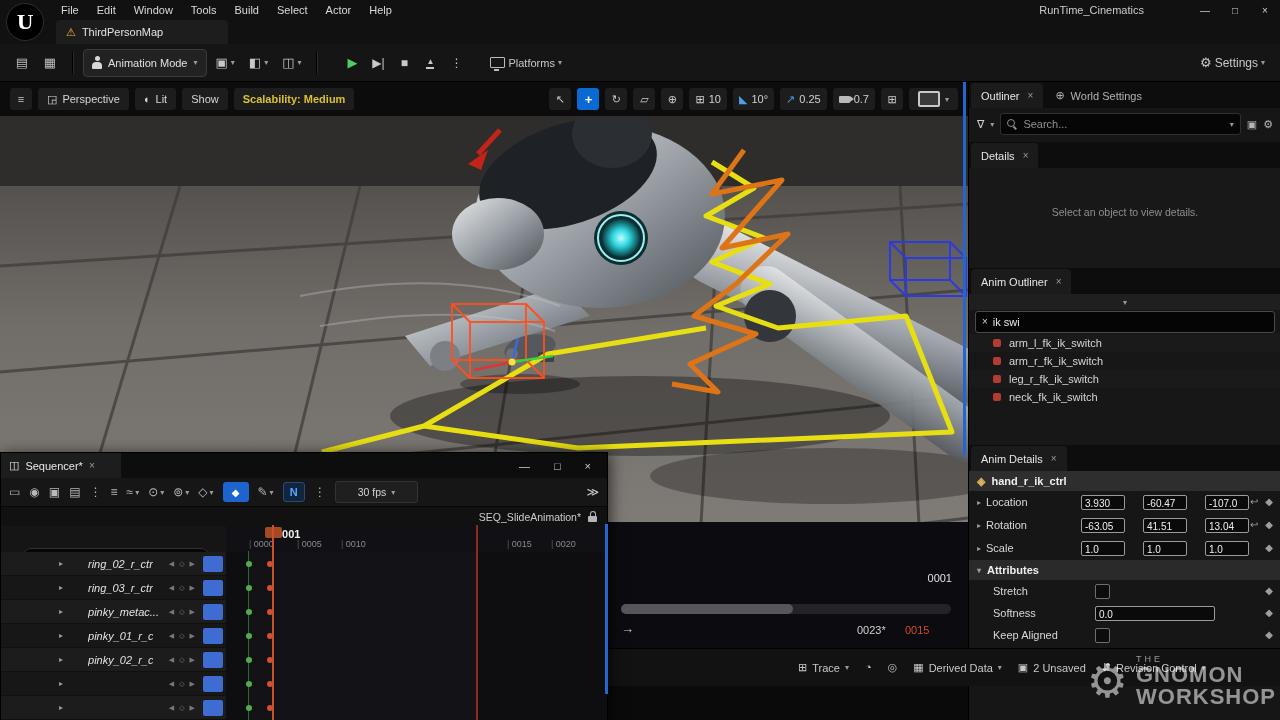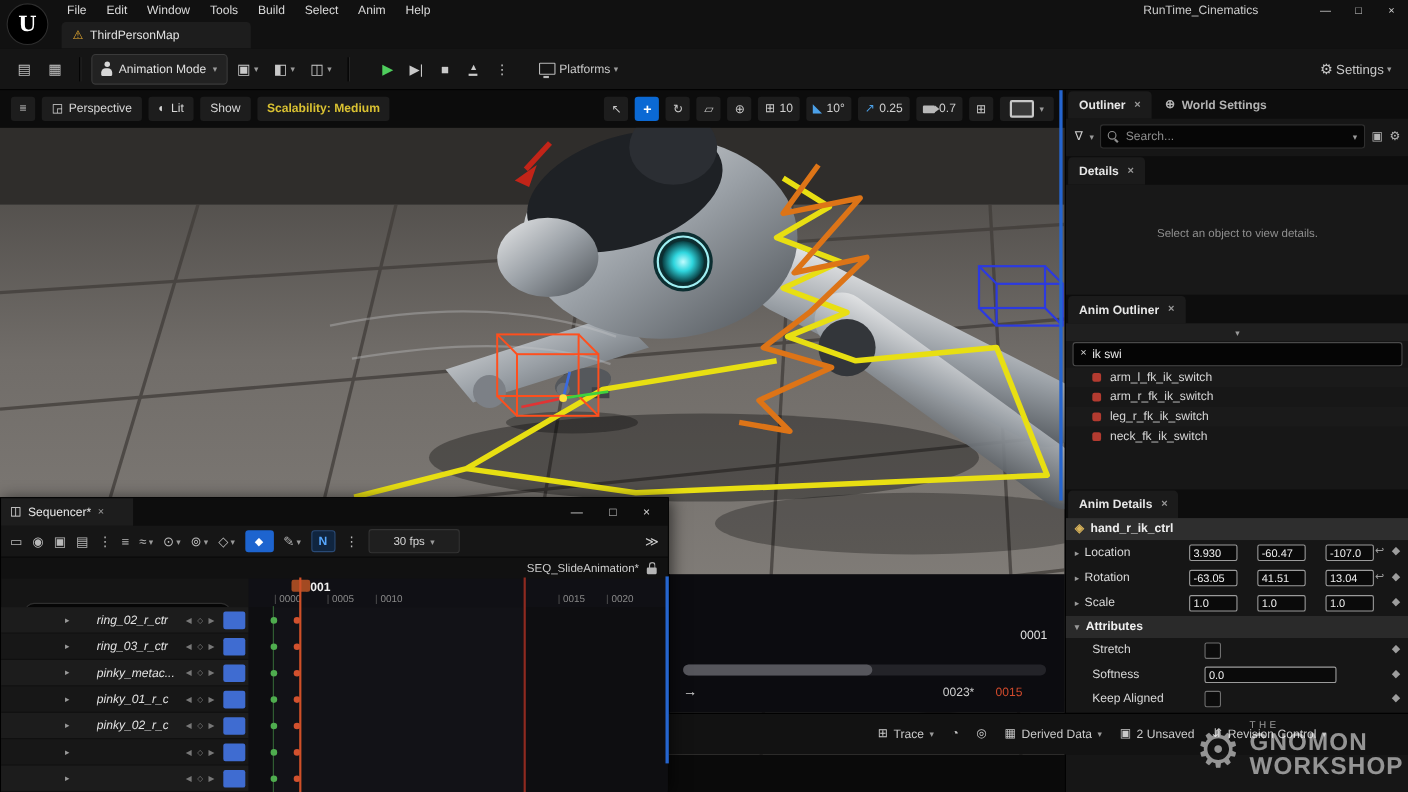--- a/index.html
+++ b/index.html
@@ -43,21 +43,21 @@
   .blue-glyph{color:#4ba0e8;}
   .scal{color:#d9c132;font-weight:bold;}
   .cam-icon{width:11px;height:7px;background:#b9b9b9;border-radius:1px;position:relative;display:inline-block;}
   .cam-icon::after{content:"";position:absolute;right:-4px;top:0.5px;border-left:4px solid #b9b9b9;border-top:3px solid transparent;border-bottom:3px solid transparent;}
   .layout-box{width:18px;height:12px;border:2px solid #c9c9c9;border-radius:2px;background:#3a3a3a;display:inline-block;}
   #scene{left:0;top:116px;width:968px;height:604px;z-index:1;}
 
   
   #rightcol{left:968px;top:82px;width:312px;height:638px;background:#161616;border-left:1px solid #000;z-index:5;box-sizing:border-box;}
   .ptabs{position:absolute;left:0;width:312px;height:26px;background:#0d0d0d;display:flex;align-items:flex-end;}
-  .ptab{height:25px;display:flex;align-items:center;gap:6px;padding:0 10px;background:#1b1b1b;border-radius:4px 4px 0 0;color:#e6e6e6;margin-left:2px;font-weight:bold;}
+  .ptab{height:25px;display:flex;align-items:center;gap:6px;padding:0 10px;background:#1b1b1b;border-radius:4px 4px 0 0;color:#e6e6e6;margin-left:2px;}
   .ptab .x{font-size:10px;color:#9a9a9a;margin-left:2px;}
   .ptab.inactive{background:transparent;color:#b3b3b3;}
   .searchbox{display:flex;align-items:center;gap:5px;height:20px;background:#060606;border:1px solid #2f2f2f;border-radius:3px;padding:0 6px;color:#8f8f8f;flex:1;}
   .mag{width:11px;height:11px;position:relative;display:inline-block;flex:0 0 auto;}
   .mag::before{content:"";position:absolute;top:0;left:0;width:6px;height:6px;border:1.5px solid #8f8f8f;border-radius:50%;}
   .mag::after{content:"";position:absolute;width:4px;height:1.5px;background:#8f8f8f;transform:rotate(45deg);top:8px;left:6px;}
   .empty-text{color:#8f8f8f;font-size:10.5px;text-align:center;}
   .ao-row{height:18px;display:flex;align-items:center;gap:8px;padding-left:24px;color:#d6d6d6;}
   .ao-row:nth-child(odd){background:#1a1a1a;}
   .reddot{width:8px;height:8px;border-radius:2px;background:#b33b30;flex:0 0 auto;}
@@ -274,21 +274,21 @@
       </span>
   </div>
 
   <div id="menubar" class="abs">
     <span class="menu-item">File</span>
     <span class="menu-item">Edit</span>
     <span class="menu-item">Window</span>
     <span class="menu-item">Tools</span>
     <span class="menu-item">Build</span>
     <span class="menu-item">Select</span>
-    <span class="menu-item">Anim</span>
+    <span class="menu-item">Actor</span>
     <span class="menu-item">Help</span>
     <span id="win-title">RunTime_Cinematics</span>
     <span class="winbtn">—</span>
     <span class="winbtn">□</span>
     <span class="winbtn">×</span>
   </div>
 
   <div id="tabbar" class="abs">
     <div id="level-tab">
       <span class="ic" style="color:#f0b132;font-size:11px">⚠</span>

